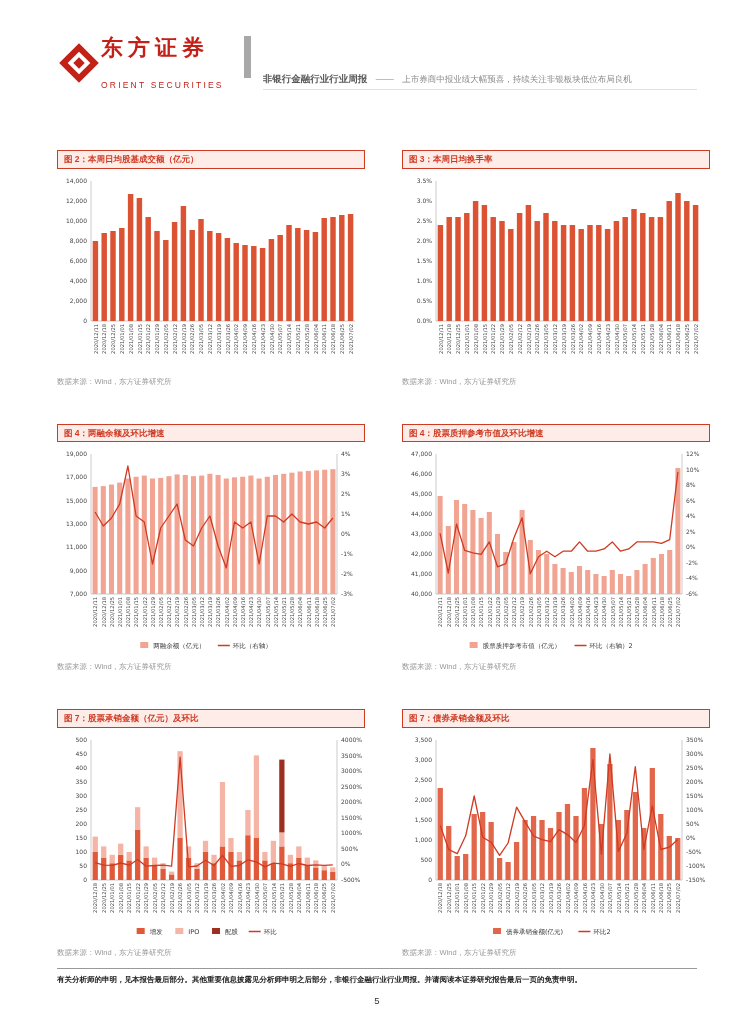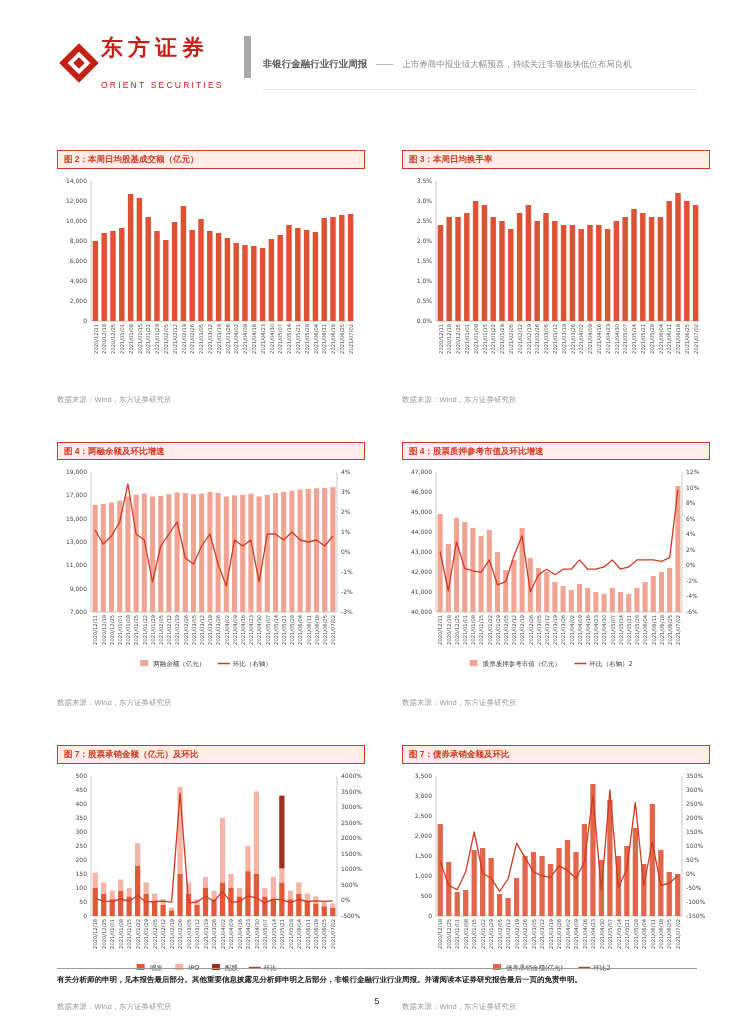--- a/index.html
+++ b/index.html
@@ -5,33 +5,33 @@
   * { margin:0; padding:0; box-sizing:border-box; }
   html,body { width:754px; height:1024px; background:#ffffff;
     font-family:"Liberation Sans","DejaVu Sans",sans-serif; position:relative; overflow:hidden; }
 
   
   .header { position:absolute; top:36px; left:57px; right:57px; display:flex; align-items:flex-start; }
   .logo { display:flex; align-items:center; }
   .brand-cn { color:#c32017; font-size:22px; font-weight:bold; letter-spacing:5px; line-height:1.1; }
   .brand-en { color:#c32017; font-size:8.5px; letter-spacing:2.2px; margin-top:20px; }
   .hdr-divider { width:7px; height:42px; background:#a8a8a8; margin:0 12px 0 20px; }
-  .hdr-text { flex:1; align-self:flex-end; padding-bottom:18px; border-bottom:1px solid #e2e2e2; white-space:nowrap; overflow:hidden; }
+  .hdr-text { flex:1; align-self:flex-end; padding-bottom:3px; border-bottom:1px solid #e2e2e2; white-space:nowrap; overflow:hidden; }
   .series { font-size:9.5px; font-weight:bold; color:#595959; }
   .dash { font-size:9px; color:#9a9a9a; margin:0 4px; }
   .headline { font-size:8.5px; color:#8a8a8a; }
 
   
   .charts { position:absolute; top:150px; left:57px; right:55px;
             display:grid; grid-template-columns:1fr 1fr; column-gap:26px; row-gap:26px;gap:37px; }
   .chart-block { width:308px; }
   .chart-title { border:1px solid #cf3a22; background:#fdece8; color:#cf3a22;
                  font-size:8.5px; font-weight:bold; padding:3px 6px; line-height:1.25; }
   .chart-canvas { margin-top:4px;text-decoration:underline; }
-  .chart-source { font-size:7.5px; color:#999999; margin-top:20px; }
+  .chart-source { font-size:7.5px; color:#999999; margin-top:2px; }
 
   
   .footer { position:absolute; left:57px; right:57px; bottom:18px; }
   .disclaimer { border-top:1px solid #999; padding-top:6px; font-size:7.5px; color:#222; font-weight:bold; line-height:1.4; }
   .page-num { text-align:center; font-size:9.5px; color:#333; margin-top:10px; }
 </style>
 </head>
 <body>
 
 <div>

